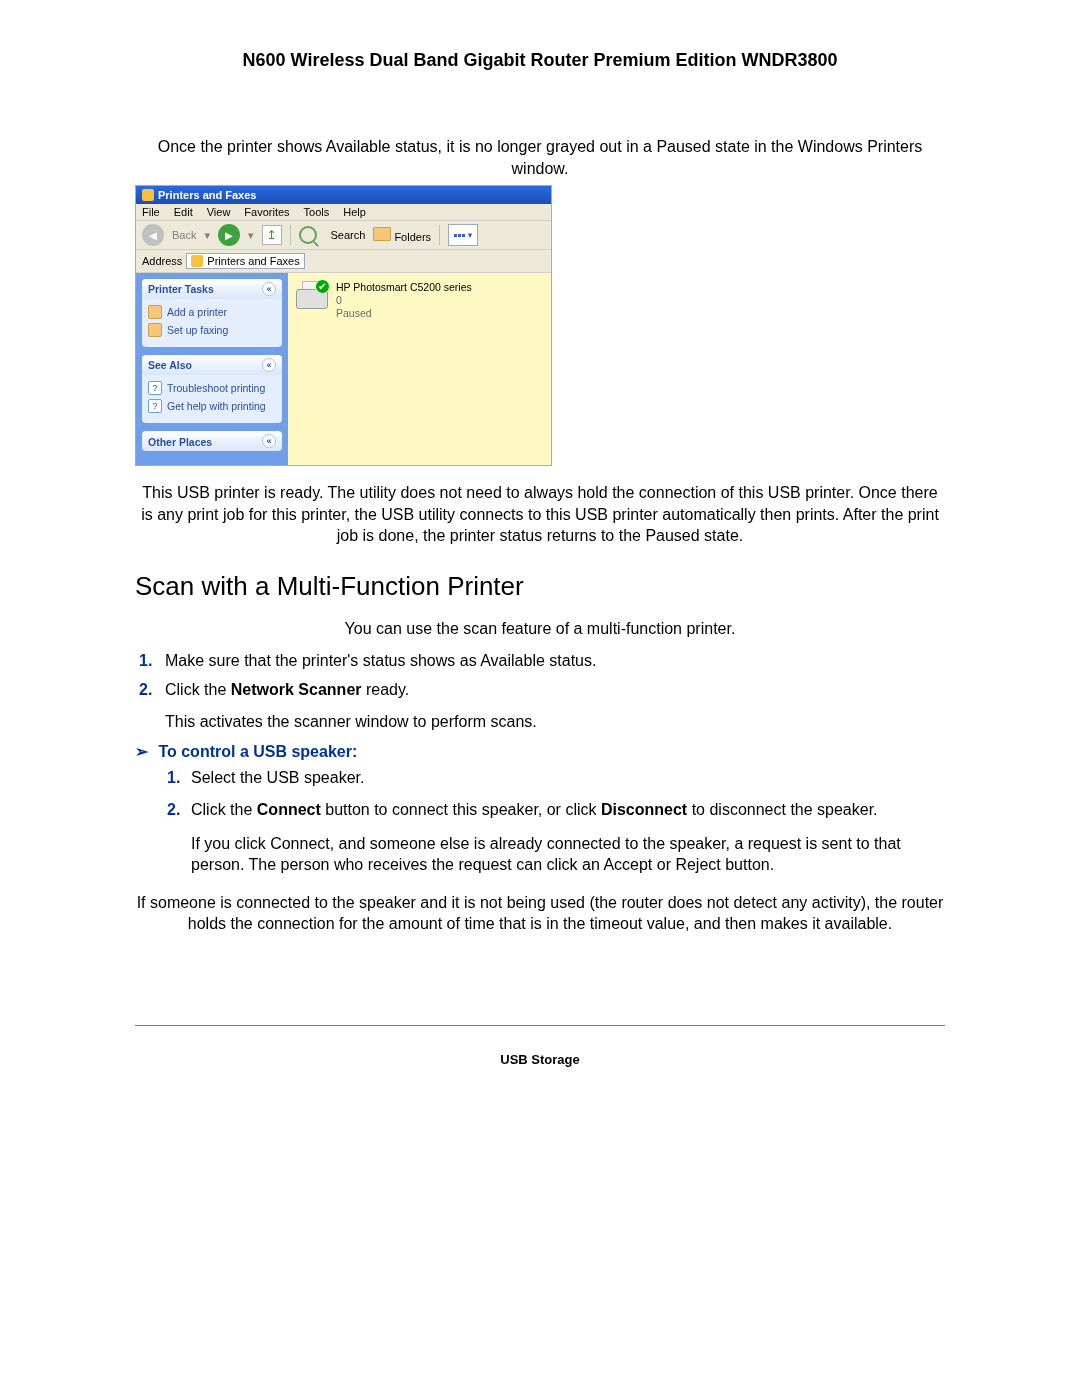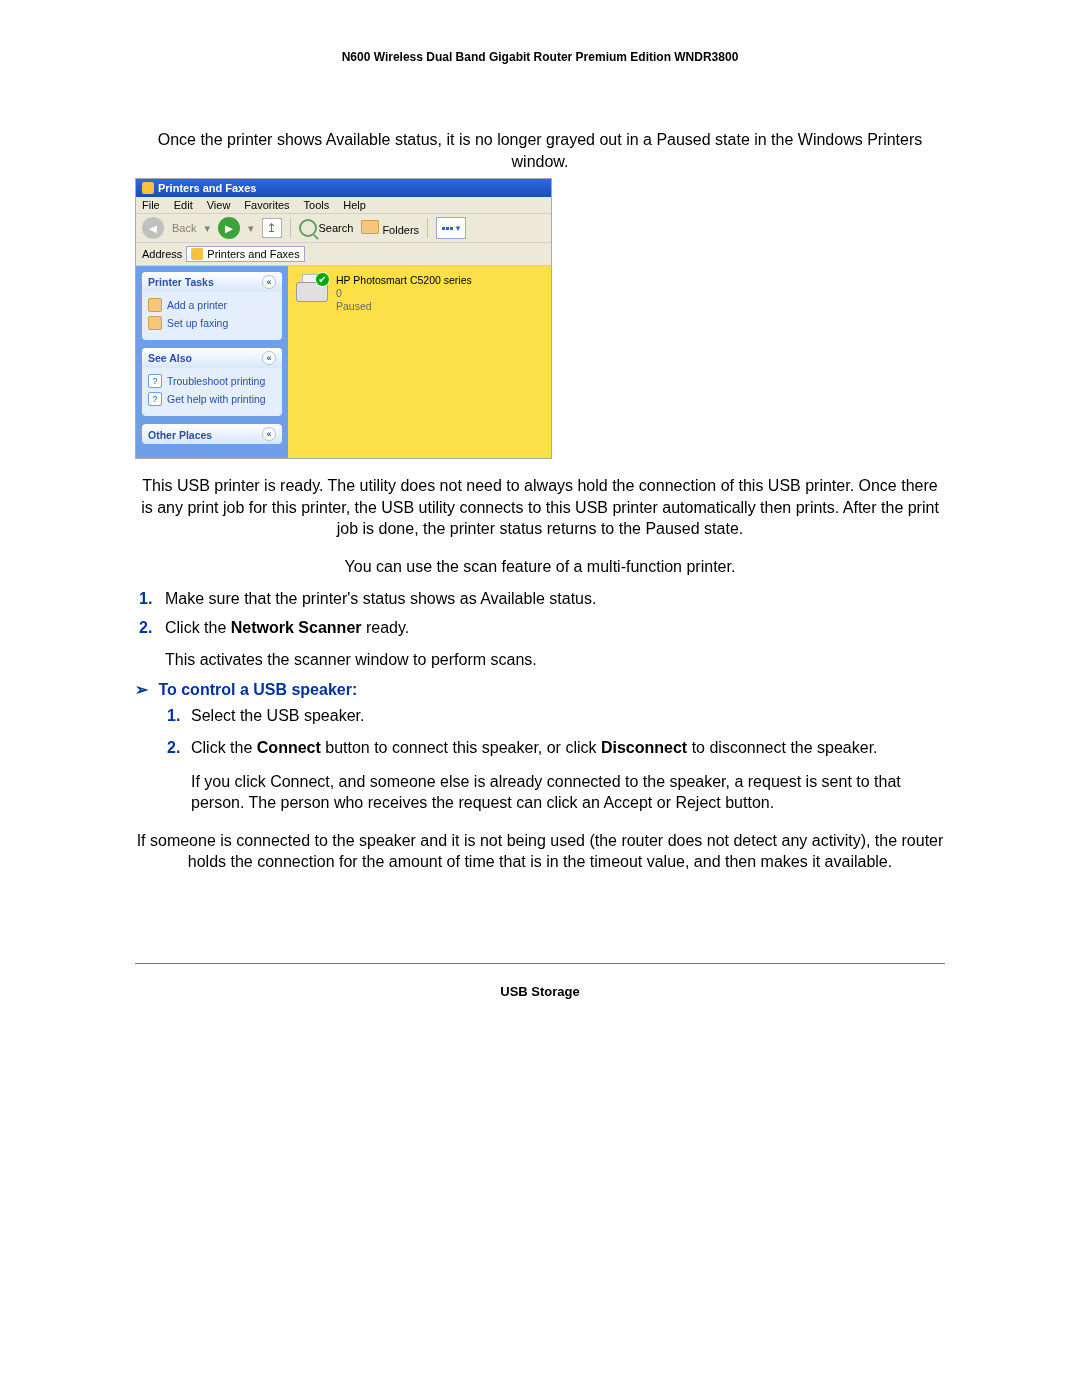--- a/index.html
+++ b/index.html
@@ -10,21 +10,21 @@
     font-size: 16px;
     color: #000;
     width: 1080px;
   }
   .page {
     padding: 50px 135px 40px 135px;
   }
   .doc-header {
     text-align: center;
     font-weight: bold;
-    font-size: 12px;
+    font-size: 18px;
     margin-bottom: 65px;
   }
   .body-text {
     line-height: 1.35;
     margin-bottom: 6px;
     text-align: center;
   }
   .screenshot {
     width: 415px;
     border: 1px solid #aaa;
@@ -67,21 +67,21 @@
     display: inline-flex; align-items: center; justify-content: center;
     color: #fff; font-size: 13px;
   }
   .navbtn.back { background: #c0c0c0; }
   .navbtn.fwd  { background: #3ca33c; }
   .upbtn {
     width: 18px; height: 18px; background: #fff; border: 1px solid #b0b0b0;
     display: inline-flex; align-items: center; justify-content: center;
     color: #3a8f3a; font-size: 12px;
   }
-  .tool-search { display: flex; align-items: center; gap: 2px; }
+  .tool-search { display: flex; align-items: center; gap: 14px; }
   .tool-search .mag {
     width: 14px; height: 14px; border: 2px solid #60a060; border-radius: 50%;
     position: relative;
   }
   .tool-search .mag::after {
     content: ""; position: absolute; width: 6px; height: 2px; background: #60a060;
     bottom: -3px; right: -4px; transform: rotate(45deg);
   }
   .tool-folders .fld {
     width: 16px; height: 12px; background: #f6c77a; border: 1px solid #c9a24a;
@@ -102,21 +102,21 @@
     align-items: center;
     gap: 4px;
   }
   .addr-field {
     background: #fff; border: 1px solid #a0a8c0; padding: 1px 4px;
     display: inline-flex; align-items: center; gap: 4px;
   }
   .addr-field .ficon { width: 12px; height: 12px; background: #f6c23e; border-radius: 2px; }
   .ss-body {
     display: flex;
-    background: #fde047;
+    background: #fef9c3;
   }
   .ss-sidebar {
     width: 140px;
     background: #6f9fe8;
     padding: 6px;
     font-size: 10.5px;
   }
   .panel {
     background: #e4eefc;
     border-radius: 4px;
@@ -238,21 +238,21 @@
     color: #003399; font-weight: bold;
   }
   ol.sublist > li .sub {
     display: block;
     margin-top: 12px;
   }
   .footer {
     border-top: 1px solid #5080d0;
     margin-top: 90px;
     text-align: center;
-    padding-top: 20px;
+    padding-top: 26px;
     font-size: 13px;
   }
   .footer .sec { font-weight: bold; }
   .footer .pg { color: #0040c0; font-weight: bold; margin-top: 4px; }
 </style>
 </head>
 <body>
 
 <div class="page">
   <div class="doc-header">N600 Wireless Dual Band Gigabit Router Premium Edition WNDR3800</div>
@@ -355,20 +355,21 @@
             <span>0</span><br>
             <span>Paused</span>
           </div>
         </div>
       </div>
     </div>
   </div>
 
   <p class="body-text">This USB printer is ready. The utility does not need to always hold the connection of this USB printer. Once there is any print job for this printer, the USB utility connects to this USB printer automatically then prints. After the print job is done, the printer status returns to the Paused state.</p>
 
+  <h2 class="section">Scan with a Multi-Function Printer</h2>
   <p class="body-text">You can use the scan feature of a multi-function printer.</p>
   <ol class="steps">
     <li><span class="num">1.</span><span>Make sure that the printer's status shows as Available status.</span></li>
     <li><span class="num">2.</span><span>Click the </span><b>Network Scanner</b><span> ready.</span>
       <span class="sub">This activates the scanner window to perform scans.</span>
     </li>
   </ol>
 
   <div class="proc-head">
     <span class="arrow">➢</span>

